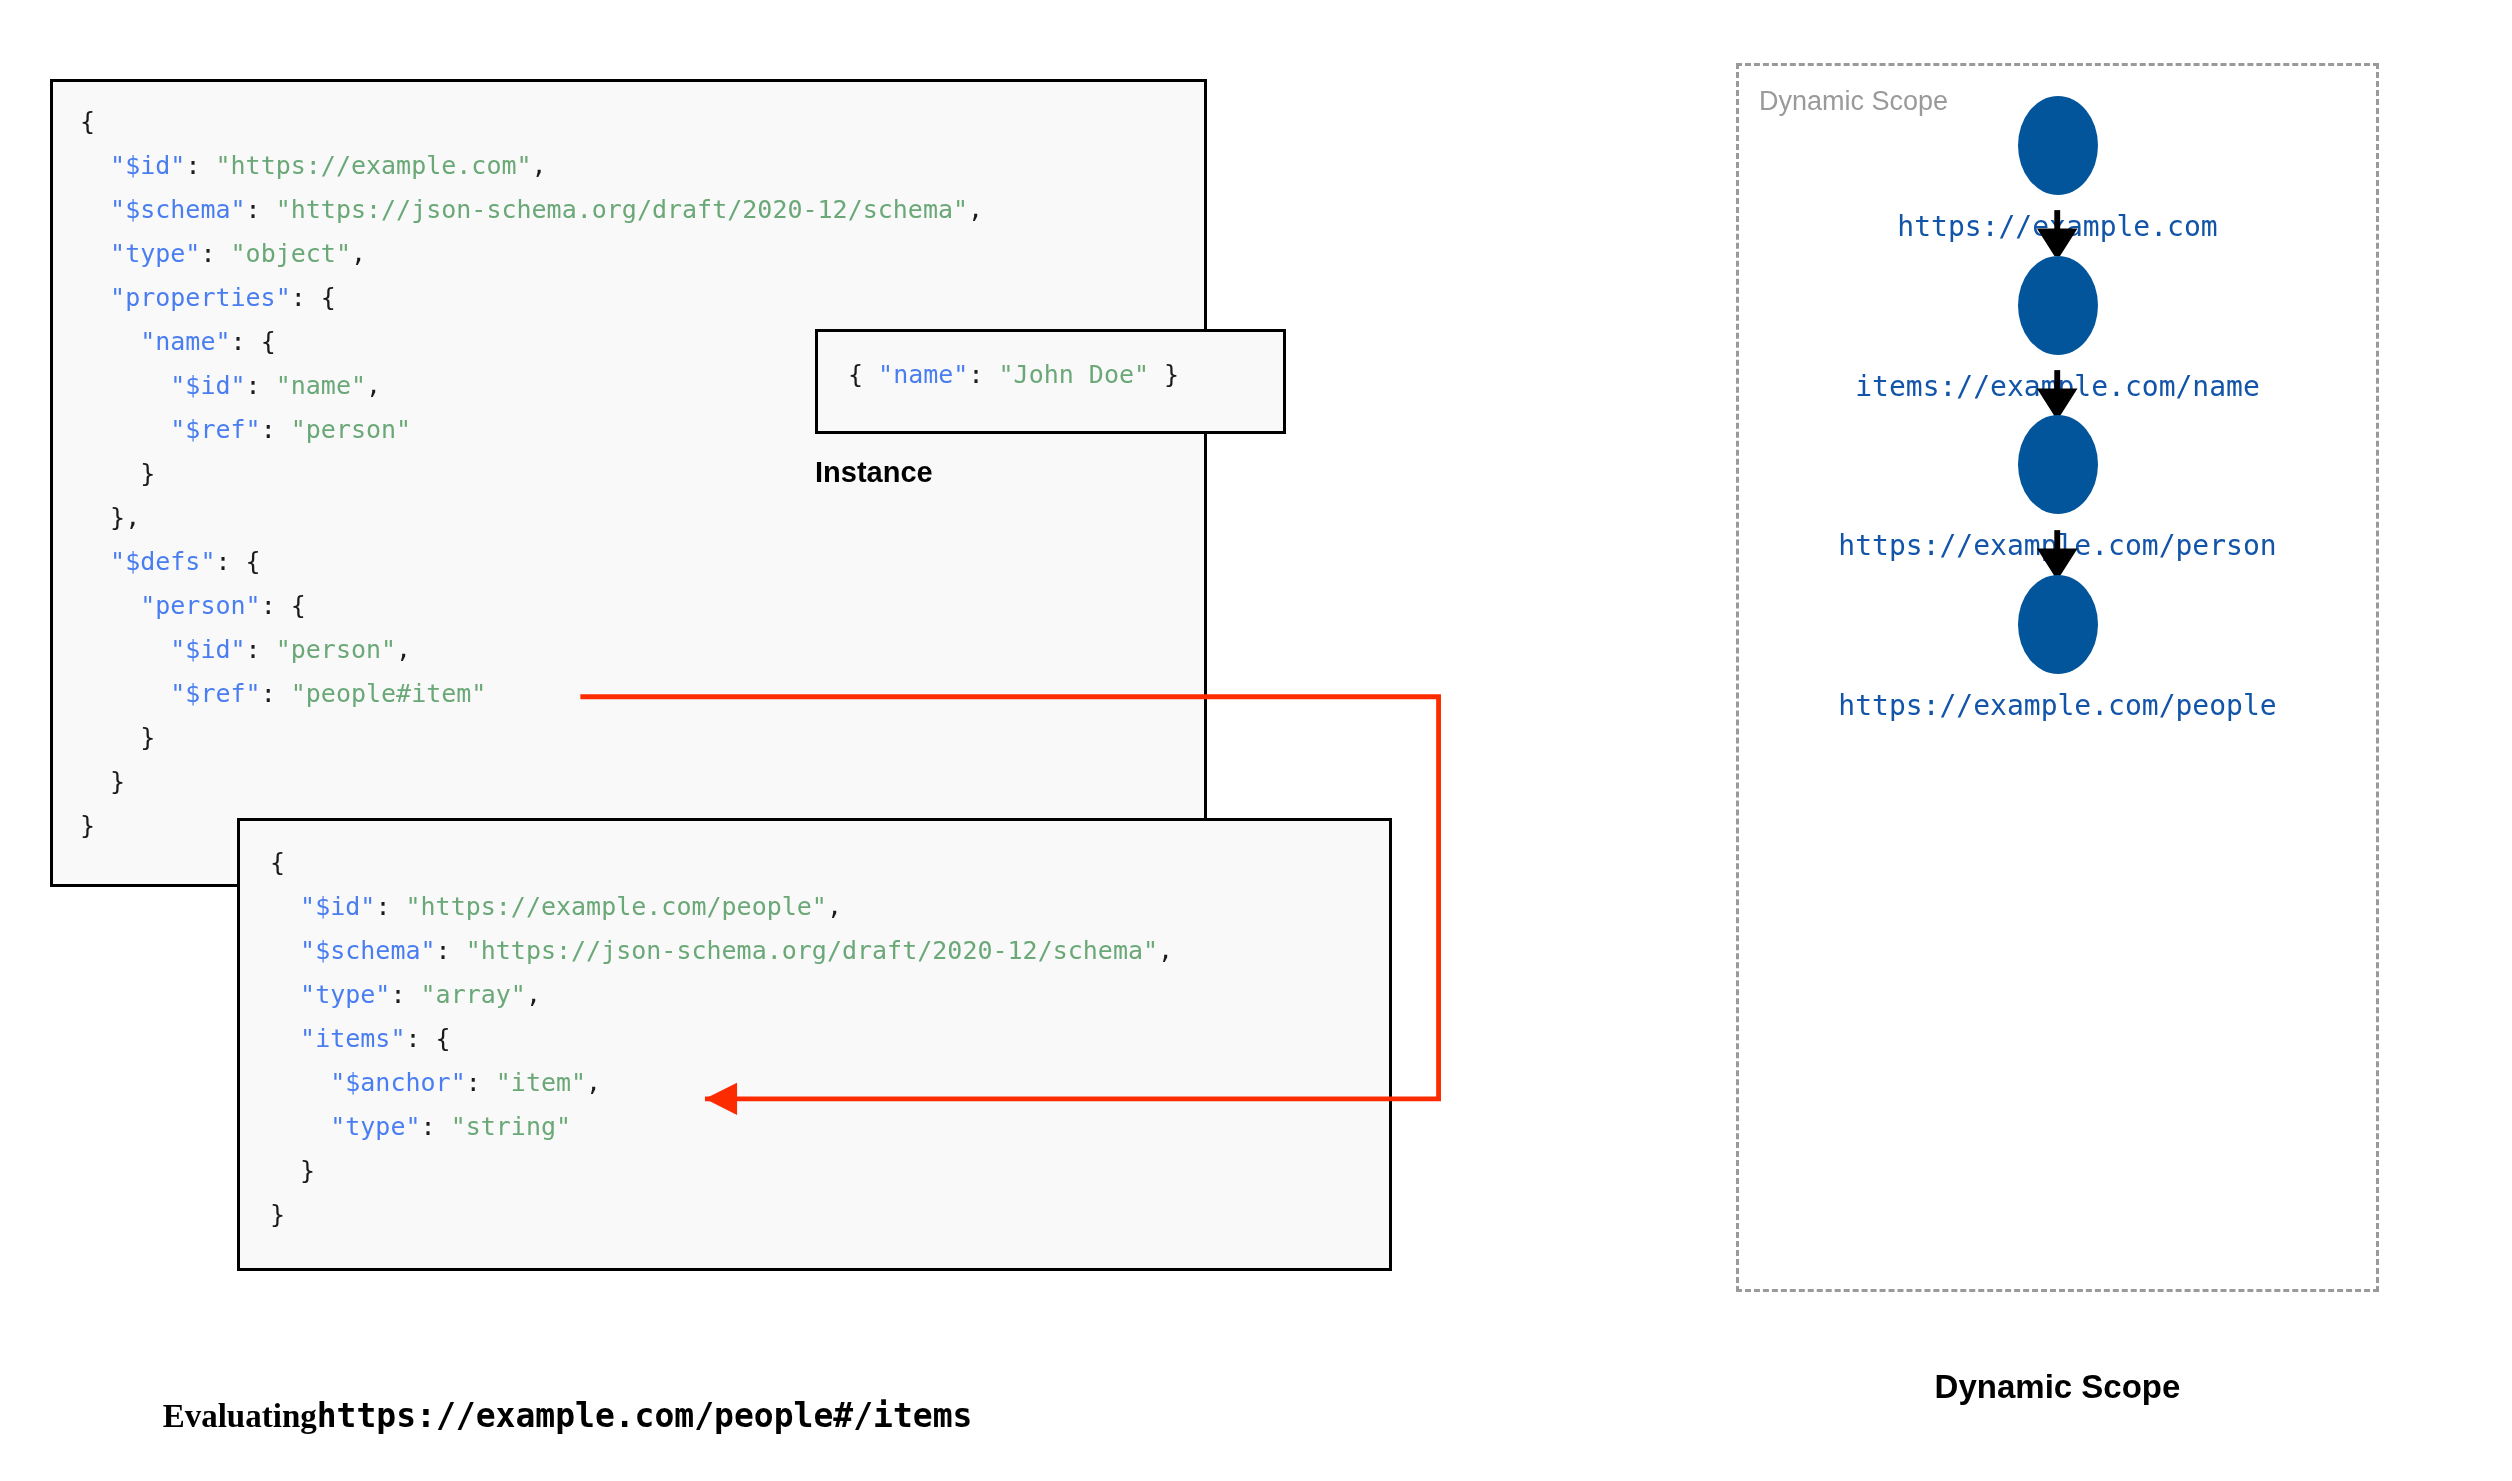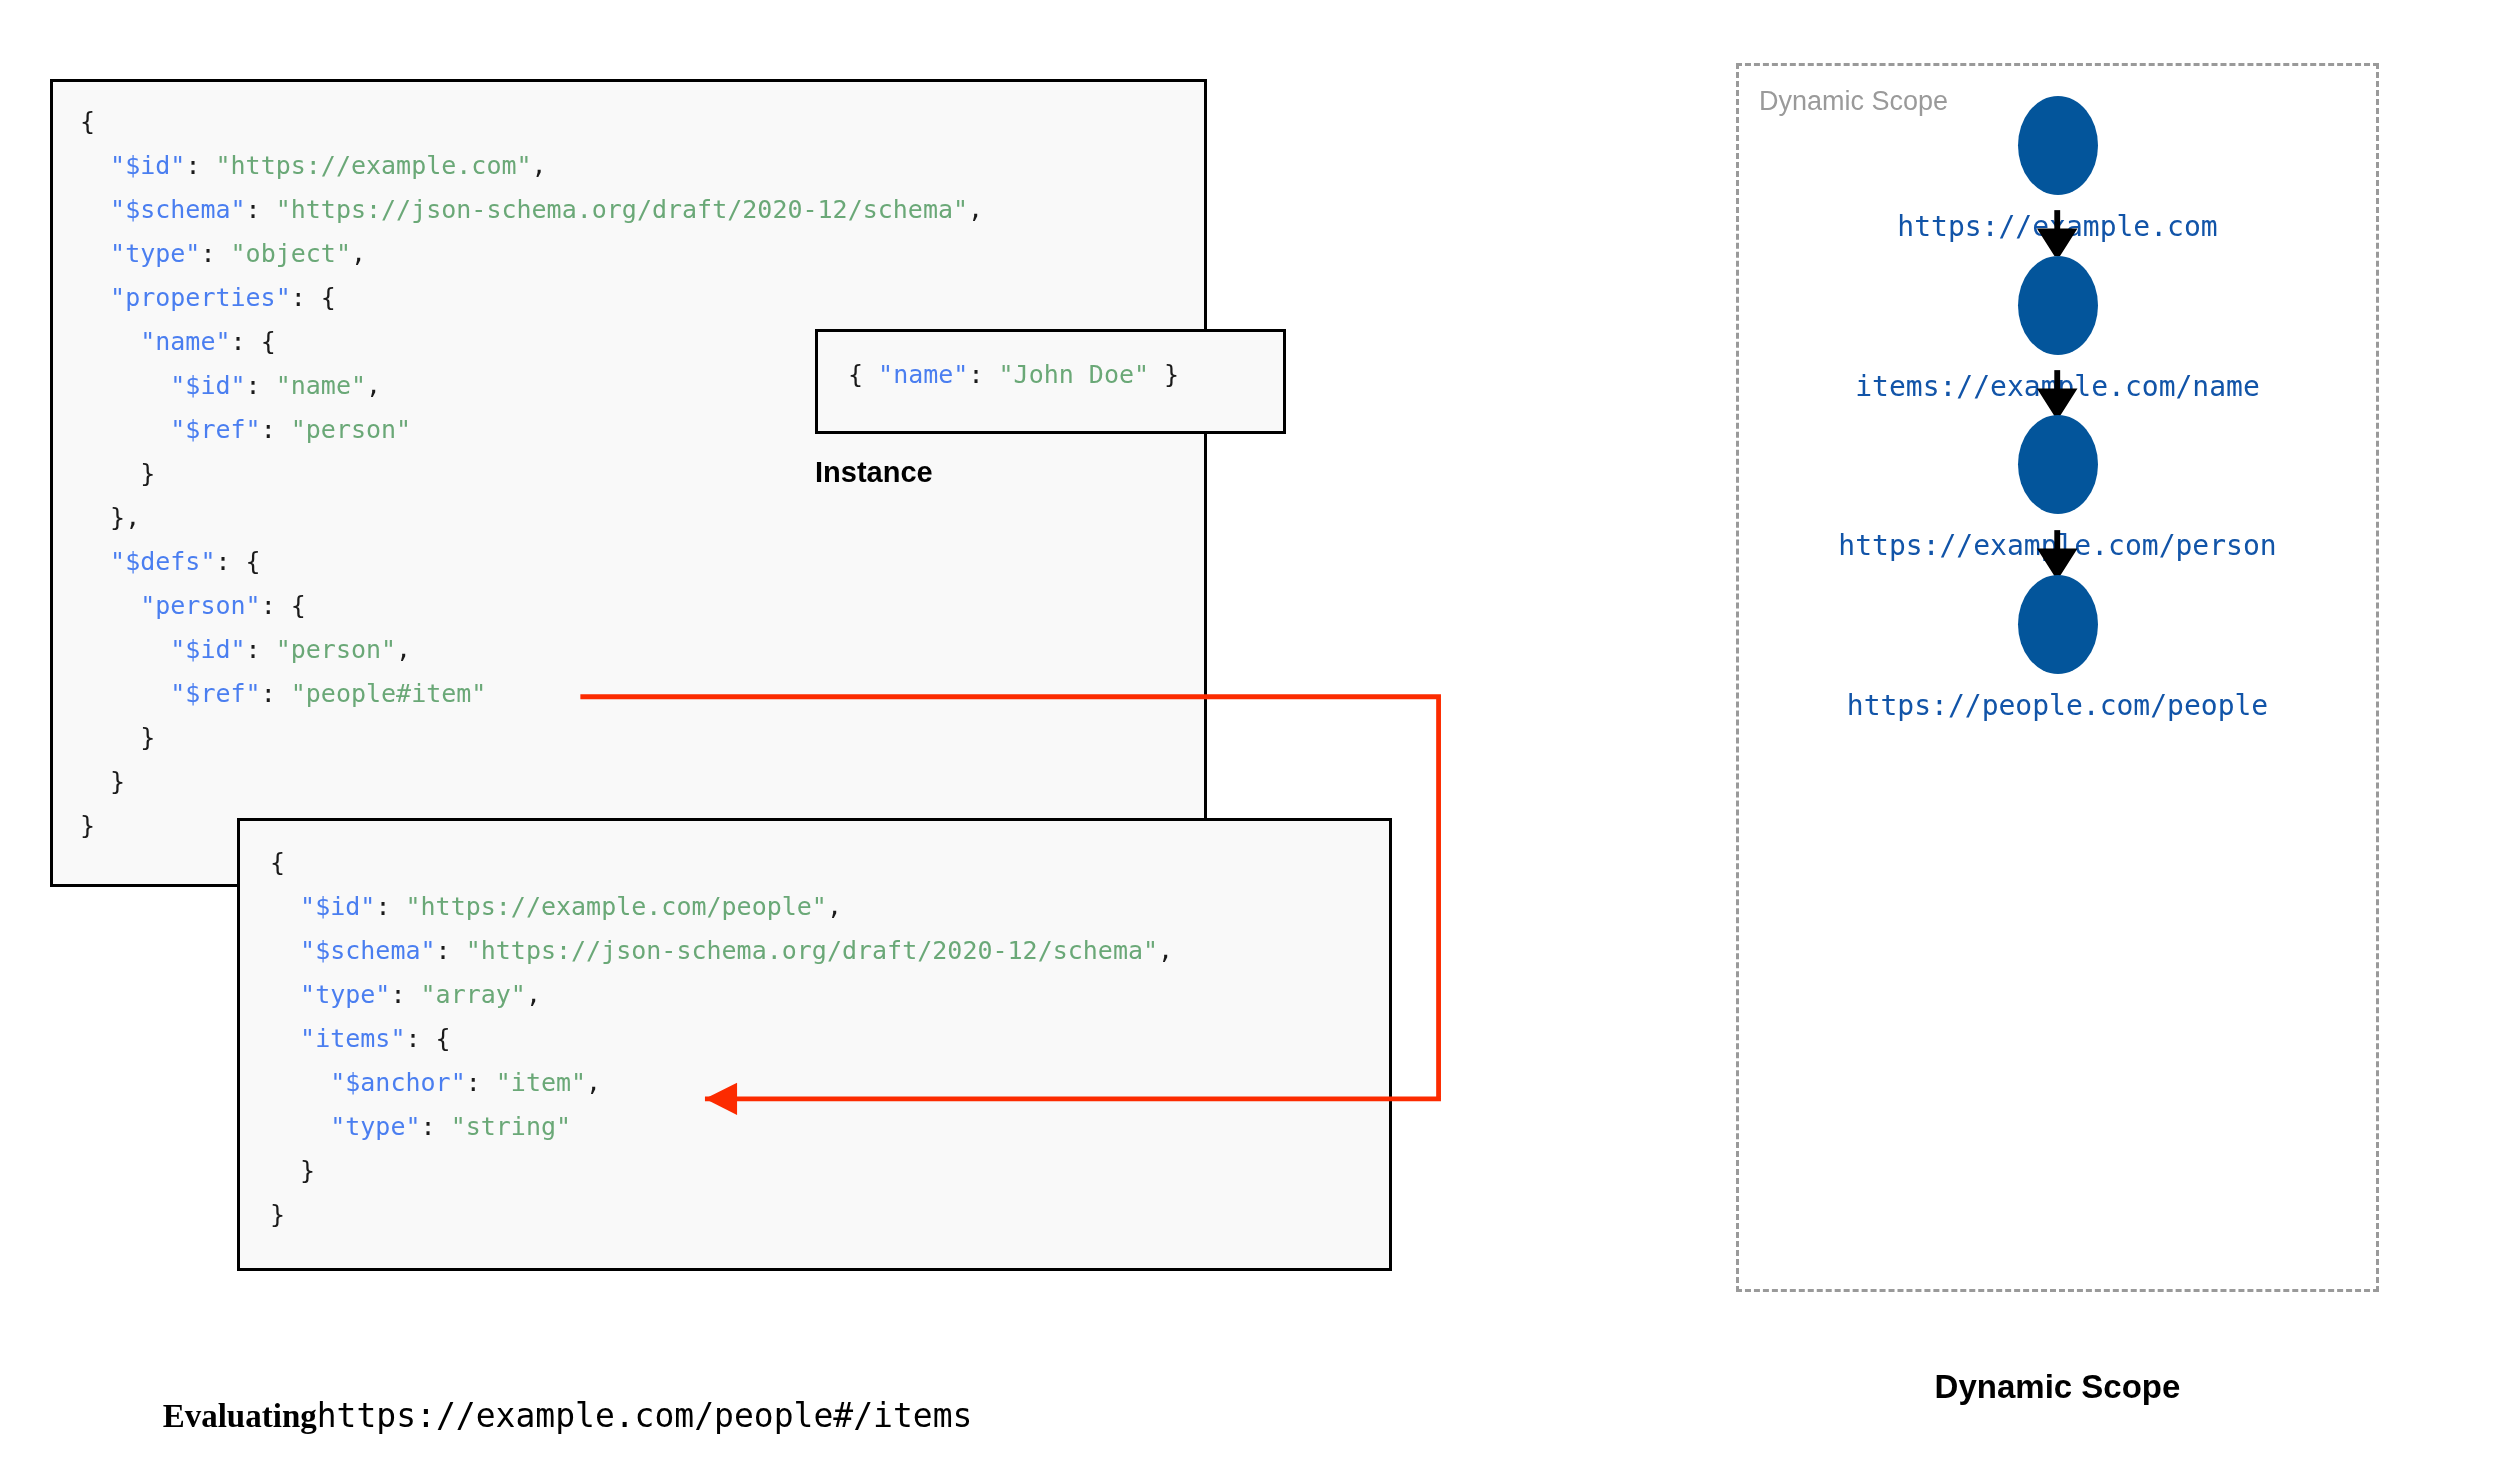--- a/index.html
+++ b/index.html
@@ -29,21 +29,21 @@
   #people-box{left:237px;top:818px;width:1155px;height:453px;}
   #people-code{left:30px;top:20.3px;}
 
   
   #ref-arrow{position:absolute;left:567px;top:679px;width:909px;height:444px;}
 
   
   .bottom-caption{position:absolute;font-size:33px;color:#000000;white-space:pre;}
   #eval-caption{left:110px;top:1358px;}
   #eval-caption .lbl{font-family:Liberation Serif, serif;font-weight:bold;margin-left:16px;}
-  #eval-caption .uri{font-family:"DejaVu Sans Mono","Liberation Mono",monospace;font-weight:normal;margin-top:19px;}
+  #eval-caption .uri{font-family:"DejaVu Sans Mono","Liberation Mono",monospace;font-weight:bold;margin-top:19px;}
   #scope-caption{left:1736px;top:1368px;width:643px;text-align:center;
         font-family:"Liberation Sans",sans-serif;font-weight:bold;}
 
   
   #scope-box{position:absolute;left:1736px;top:63px;width:643px;height:1229px;
         border:3.7px dashed #9a9a9a;box-sizing:border-box;background:transparent;}
   #scope-inner-label{position:absolute;left:1759px;top:86px;font-size:27px;color:#9a9a9a;
         font-family:"Liberation Sans",sans-serif;}
 
   .node{position:absolute;left:1736px;width:643px;text-align:center;}
@@ -115,19 +115,19 @@
   </div>
   <svg class="dsarrow" id="ds-arrow-2" viewBox="0 0 1203 90">
     <g stroke="#000000" stroke-width="11" fill="#000000">
       <line x1="601" y1="4" x2="601" y2="58"></line>
       <polygon points="601,88 573,44 629,44"></polygon>
     </g>
   </svg>
 
   <div class="node" id="node-3">
     <span class="ell" style="background: rgb(3, 85, 155);"></span>
-    <span class="uri" style="color: rgb(17, 84, 168);">https://people.com/people</span>
+    <span class="uri" style="color: rgb(17, 84, 168);">https://example.com/people</span>
   </div>
 
   <div class="bottom-caption" id="scope-caption">Dynamic Scope</div>
 
 </div>
 
 
 </body></html>

